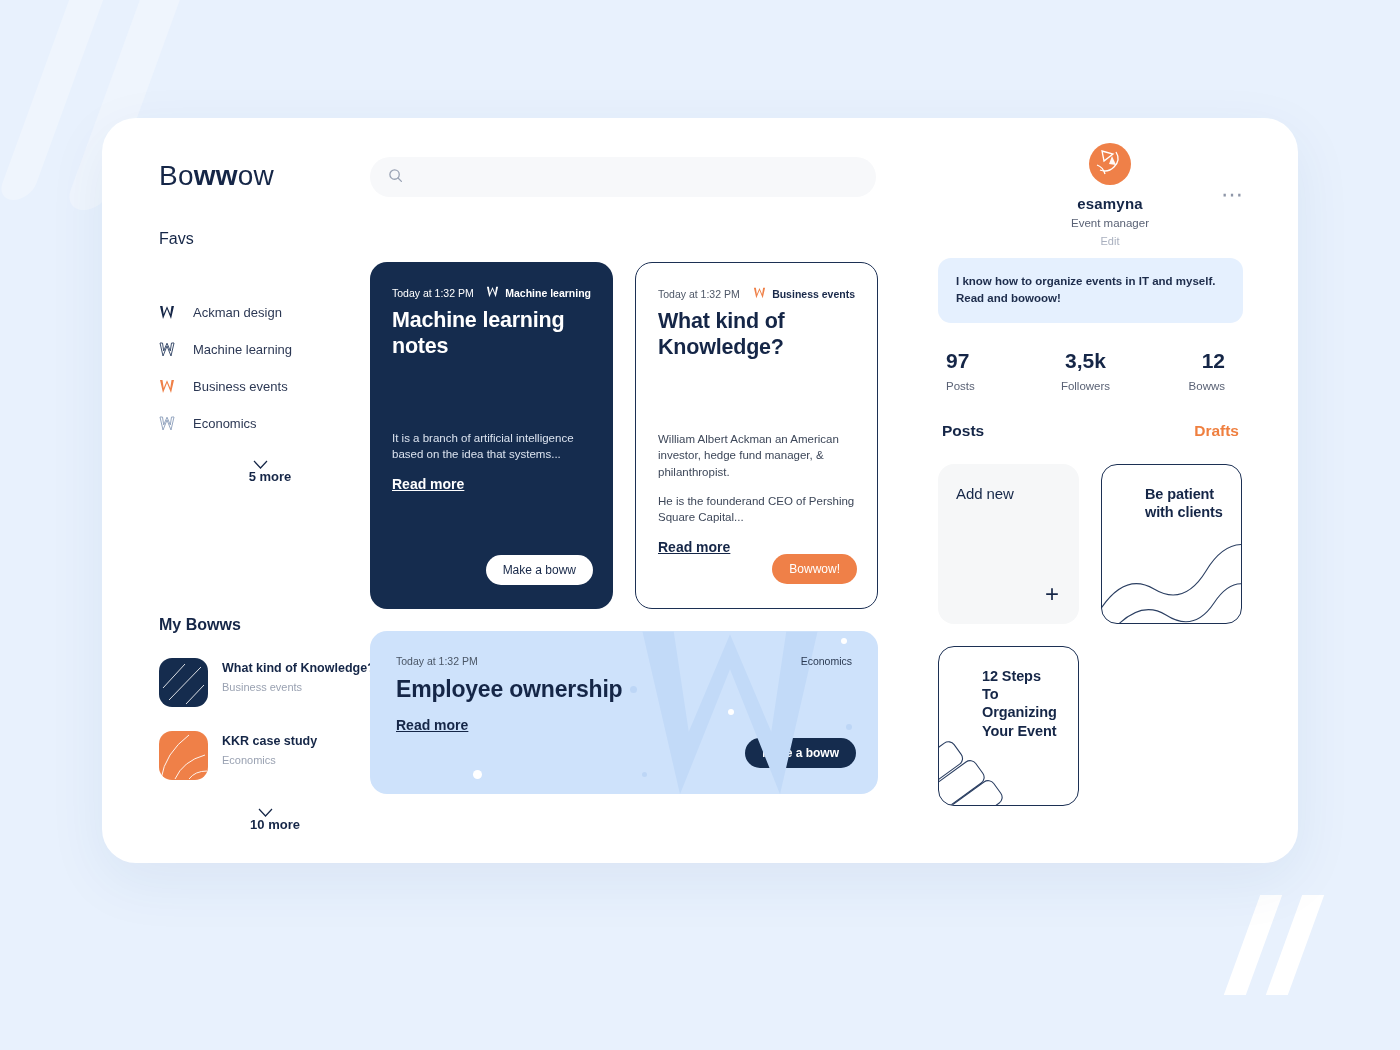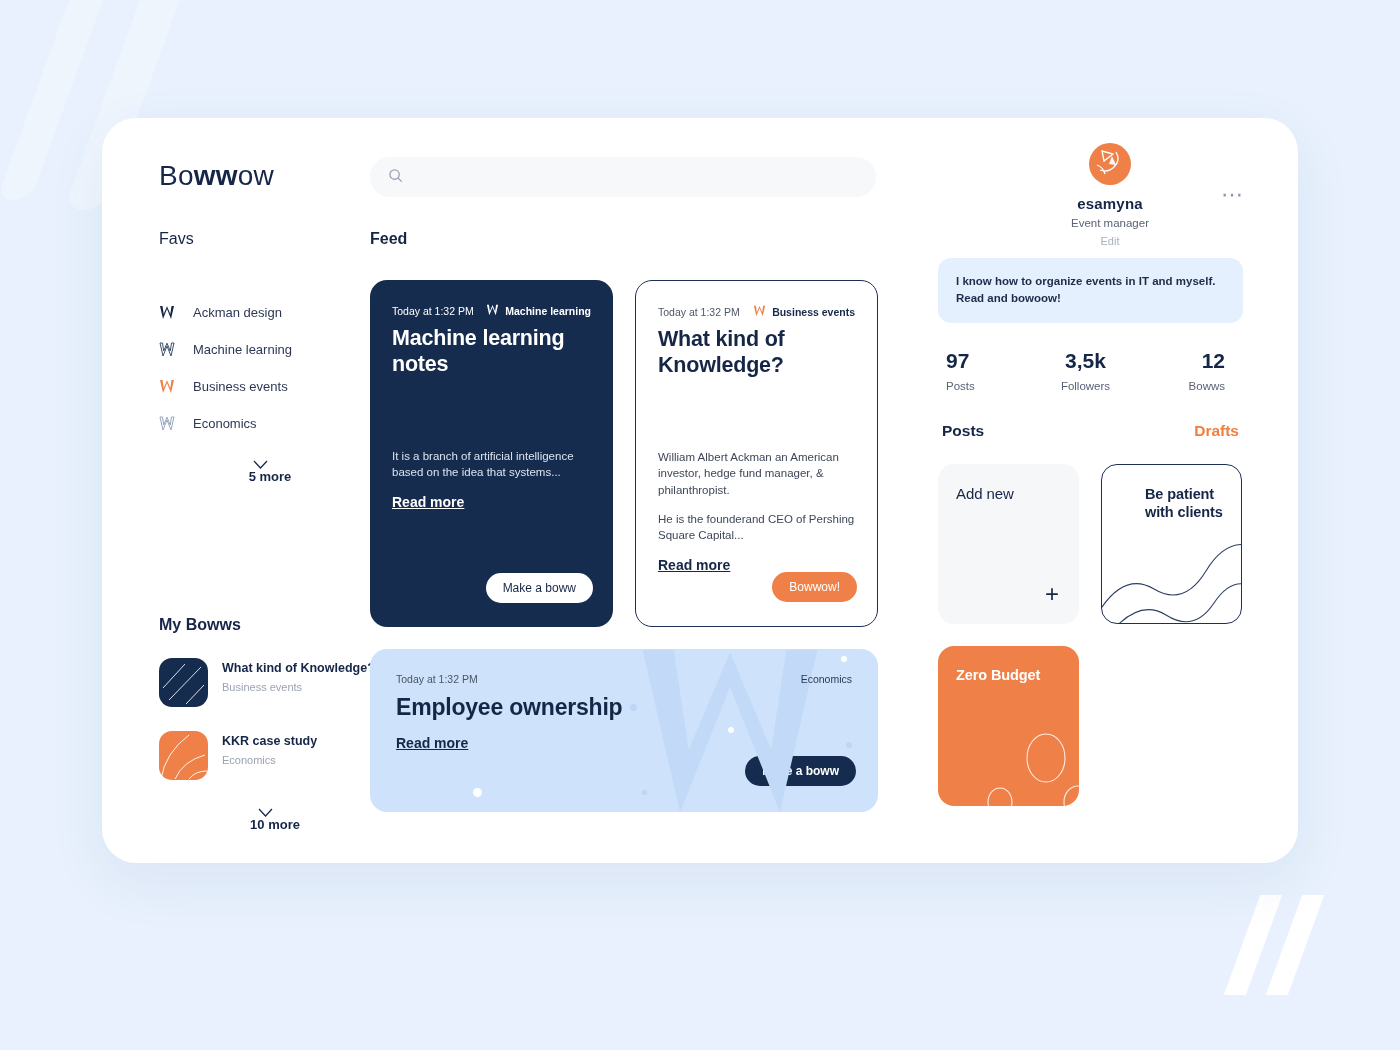--- a/index.html
+++ b/index.html
@@ -327,21 +327,20 @@
       <span class="chev">
         <svg width="15" height="9" viewBox="0 0 15 9">
             <polyline points="1,1 7.5,8 14,1" fill="none" stroke="#152647" stroke-width="1.2"></polyline>
           </svg>
       </span>
       <span class="more-label">10 more</span>
     </div>
   </div>
 
   <div class="feed">
-    <div class="feed-title">Feed</div>
 
     <div class="feed-row">
 
       <div class="card dark">
         <div class="card-head">
           <span class="card-time">Today at 1:32 PM</span>
           <span class="card-tag">
             <span>
               <svg width="13" height="12" viewBox="0 0 16 15">
                   <path d="M1 1 L4 14 L8 4 L12 14 L15 1 L12.5 1 L11.3 9 L8 1.2 L4.7 9 L3.5 1 Z" fill="#ffffff"></path>
@@ -437,27 +436,27 @@
       <div class="tile outline">
         <span>
           <svg width="141" height="160" viewBox="0 0 141 160">
             <path d="M-4 148 Q22 106 52 124 Q82 142 104 106 Q122 76 146 80" fill="none" stroke="#2b3f62" stroke-width="1.1"></path>
             <path d="M10 166 Q38 134 64 150 Q92 168 112 138 Q128 114 146 120" fill="none" stroke="#2b3f62" stroke-width="1.1"></path>
           </svg>
         </span>
         <div class="tt">Be patient with clients</div>
       </div>
 
-
-      <div class="tile orange">
+      <div class="tile outline">
         <span>
           <svg width="141" height="160" viewBox="0 0 141 160">
-            <ellipse cx="108" cy="112" rx="19" ry="24" fill="none" stroke="#ffffff" stroke-width="1.1" opacity=".85"></ellipse>
-            <ellipse cx="62" cy="156" rx="12" ry="14" fill="none" stroke="#ffffff" stroke-width="1.1" opacity=".85"></ellipse>
-            <ellipse cx="140" cy="156" rx="14" ry="16" fill="none" stroke="#ffffff" stroke-width="1.1" opacity=".85"></ellipse>
+            <rect x="-32" y="106" width="56" height="26" rx="7" transform="rotate(-36 -4 119)" fill="none" stroke="#2b3f62" stroke-width="1.1"></rect>
+            <rect x="-14" y="126" width="60" height="26" rx="7" transform="rotate(-36 16 139)" fill="none" stroke="#2b3f62" stroke-width="1.1"></rect>
+            <rect x="4" y="146" width="60" height="26" rx="7" transform="rotate(-36 34 159)" fill="none" stroke="#2b3f62" stroke-width="1.1"></rect>
           </svg>
         </span>
-        <div class="tt">Zero Budget</div>
-      </div>
+        <div class="tt">12 Steps To Organizing Your Event</div>
+      </div>
+
     </div>
   </div>
 
 </div>
 
 </body></html>

